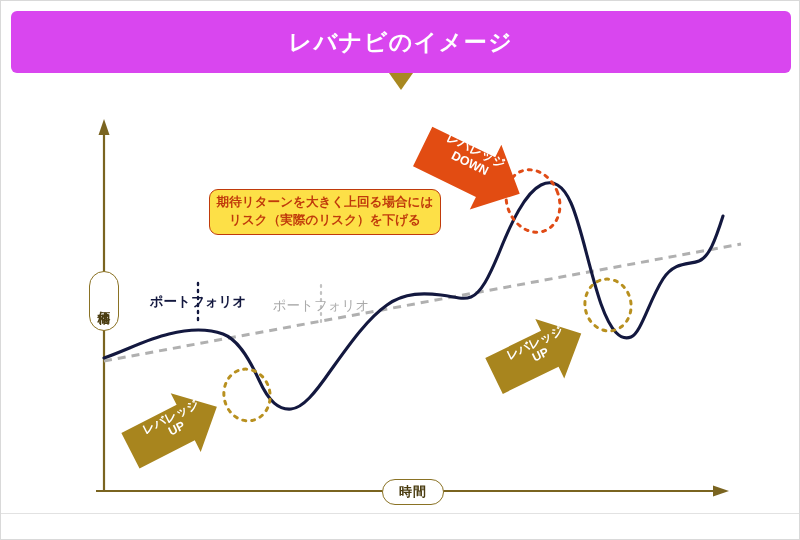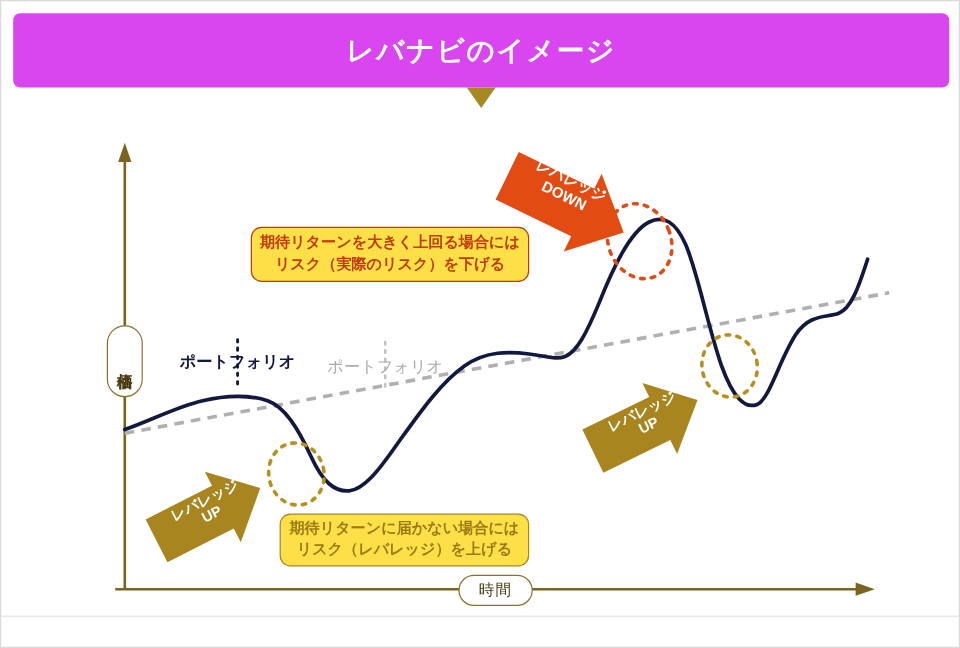--- a/index.html
+++ b/index.html
@@ -96,21 +96,21 @@
     writing-mode:vertical-rl;text-orientation:upright;
     letter-spacing:0px;line-height:1;
   }
   .pill-x{
     position:absolute;left:381px;top:478px;width:62px;height:26px;
     border:1.4px solid #8a7224;border-radius:13px;background:#ffffff;
     box-sizing:border-box;
     display:flex;align-items:center;justify-content:center;
   }
   .pill-x span{
-    color:#4a3c10;font-size:13px;font-weight:normal;letter-spacing:1px;
+    color:#4a3c10;font-size:13px;font-weight:bold;letter-spacing:1px;
   }
 
   
   .arrow-text{
     position:absolute;
     color:#ffffff;font-weight:bold;
     text-align:center;line-height:1.12;
     pointer-events:none;
     text-shadow:0 0 1px rgba(0,0,0,.05);
   }
@@ -213,24 +213,20 @@
     <div>ポートフォリオ</div>
   </div>
 
   <div class="lbl expected-label">ポートフォリオ</div>
 
   <div class="callout callout-down">
     <div>期待リターンを大きく上回る場合には</div>
     <div>リスク（実際のリスク）を下げる</div>
   </div>
 
-  <div class="callout callout-up">
-    <div>期待リターンに届かない場合には</div>
-    <div>リスク（レバレッジ）を上げる</div>
-  </div>
 
   <div class="arrow-text arrow-text-down">
     <div>レバレッジ</div>
     <div>DOWN</div>
   </div>
 
   <div class="arrow-text arrow-text-up1">
     <div>レバレッジ</div>
     <div>UP</div>
   </div>

